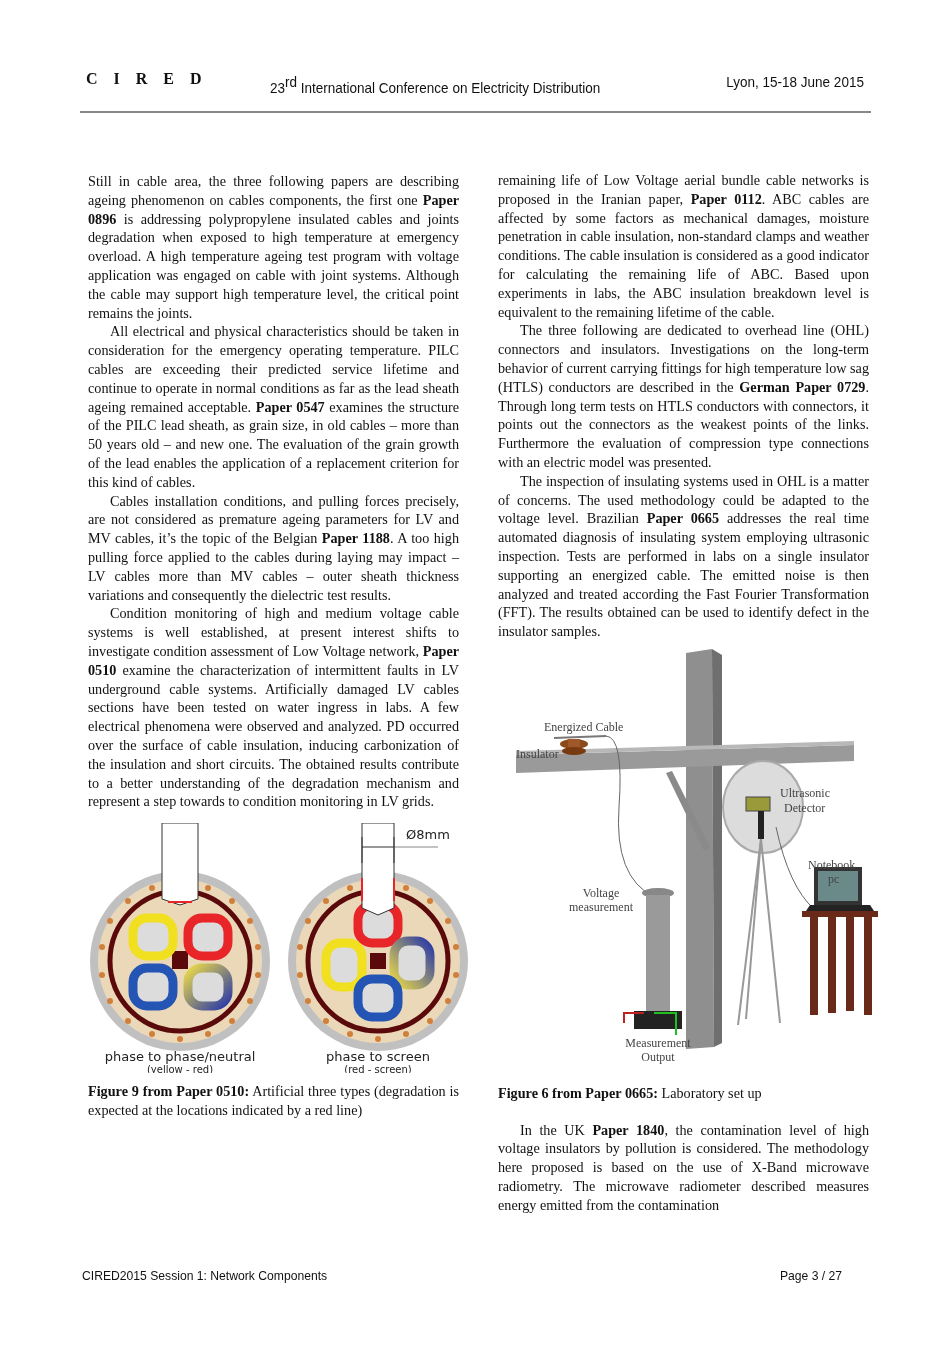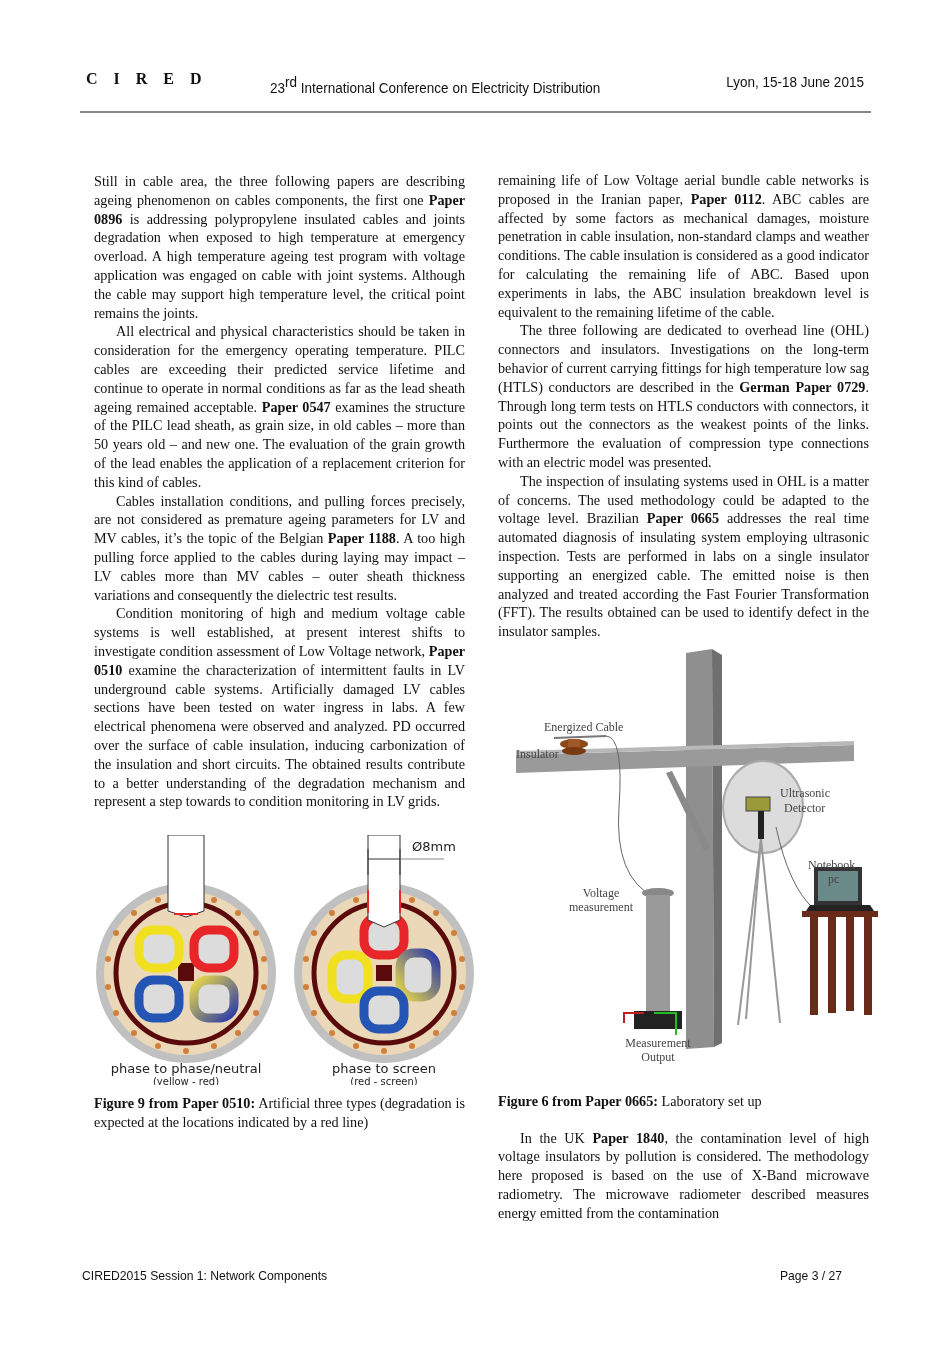--- a/index.html
+++ b/index.html
@@ -5,21 +5,21 @@
   html, body { margin:0; padding:0; background:#ffffff; }
   body { width:950px; height:1345px; position:relative; overflow:hidden; color:#111; }
   .hdr { position:absolute; top:70px; left:86px; width:778px; height:30px; }
   .hdr-logo { position:absolute; left:0; top:0; font-family:"Liberation Serif", serif; font-weight:bold; font-size:16px; letter-spacing:6px; }
   .hdr-conf { position:absolute; left:184px; top:3px; font-family:"Liberation Sans", sans-serif; font-size:15px; transform:scaleX(0.9); transform-origin:left; white-space:nowrap; }
   .hdr-conf sup { font-size:15px; }
   .hdr-date { position:absolute; right:0; top:3px; font-family:"Liberation Sans", sans-serif; font-size:15px; transform:scaleX(0.9); transform-origin:right; white-space:nowrap; }
   .hdr-rule { position:absolute; top:111px; left:80px; width:791px; height:2px; background:#888; }
 
   .col { position:absolute; width:371px; font-family:"Liberation Serif", serif; font-size:14.2px; line-height:18.8px; text-align:justify; }
-  .col-left { left:94px; top:172px; }
+  .col-left { left:88px; top:172px; }
   .col-right { left:498px; top:171px; }
   .col p { margin:0; }
   .col p.ind { text-indent:22px; }
   .col b { font-weight:bold; }
   .fig { position:relative; }
   .caption { margin:0; }
   .gap { height:18px; }
 
   .ftr { position:absolute; top:1268px; left:82px; width:760px; font-family:"Liberation Sans", sans-serif; font-size:13.5px; }
   .ftr-left { position:absolute; left:0; transform:scaleX(0.9); transform-origin:left; white-space:nowrap; }
@@ -36,21 +36,21 @@
   <div class="hdr-date">Lyon, 15-18 June 2015</div>
 </div>
 <div class="hdr-rule"></div>
 
 <div class="col col-left">
   <p><span>Still in cable area, the three following papers are describing ageing phenomenon on cables components, the first one </span><b>Paper 0896</b><span> is addressing polypropylene insulated cables and joints degradation when exposed to high temperature at emergency overload. A high temperature ageing test program with voltage application was engaged on cable with joint systems. Although the cable may support high temperature level, the critical point remains the joints.</span></p>
   <p class="ind"><span>All electrical and physical characteristics should be taken in consideration for the emergency operating temperature. PILC cables are exceeding their predicted service lifetime and continue to operate in normal conditions as far as the lead sheath ageing remained acceptable. </span><b>Paper 0547</b><span> examines the structure of the PILC lead sheath, as grain size, in old cables – more than 50 years old – and new one. The evaluation of the grain growth of the lead enables the application of a replacement criterion for this kind of cables.</span></p>
   <p class="ind"><span>Cables installation conditions, and pulling forces precisely, are not considered as premature ageing parameters for LV and MV cables, it’s the topic of the Belgian </span><b>Paper 1188</b><span>. A too high pulling force applied to the cables during laying may impact – LV cables more than MV cables – outer sheath thickness variations and consequently the dielectric test results.</span></p>
   <p class="ind"><span>Condition monitoring of high and medium voltage cable systems is well established, at present interest shifts to investigate condition assessment of Low Voltage network, </span><b>Paper 0510</b><span> examine the characterization of intermittent faults in LV underground cable systems. Artificially damaged LV cables sections have been tested on water ingress in labs. A few electrical phenomena were observed and analyzed. PD occurred over the surface of cable insulation, inducing carbonization of the insulation and short circuits. The obtained results contribute to a better understanding of the degradation mechanism and represent a step towards to condition monitoring in LV grids.</span></p>
 
-  <div class="fig" style="margin-top:24px;">
+  <div class="fig" style="margin-top:12px;">
     <svg width="380" height="250" viewBox="0 0 380 250">
       <defs>
         <linearGradient id="gradYB" x1="0" y1="0" x2="1" y2="1">
           <stop offset="0" stop-color="#e8d84a"></stop>
             <stop offset="1" stop-color="#2b3aa8"></stop>
         </linearGradient>
         <linearGradient id="gradBY" x1="1" y1="0" x2="0" y2="1">
           <stop offset="0" stop-color="#2b3aa8"></stop>
             <stop offset="1" stop-color="#e8d84a"></stop>
         </linearGradient>
@@ -199,21 +199,21 @@
       <text class="svgserif" x="266" y="150" font-size="12" fill="#444">Ultrasonic</text>
       <text class="svgserif" x="270" y="165" font-size="12" fill="#444">Detector</text>
       <text class="svgserif" x="294" y="222" font-size="12" fill="#444">Notebook</text>
       <text class="svgserif" x="314" y="236" font-size="12" fill="#444">pc</text>
       <text class="svgserif" x="87" y="250" font-size="12" fill="#444" text-anchor="middle">Voltage</text>
       <text class="svgserif" x="87" y="264" font-size="12" fill="#444" text-anchor="middle">measurement</text>
       <text class="svgserif" x="144" y="400" font-size="12" fill="#444" text-anchor="middle">Measurement</text>
       <text class="svgserif" x="144" y="414" font-size="12" fill="#444" text-anchor="middle">Output</text>
     </svg>
   </div>
-  <p class="caption" style="margin-top:20px;"><b>Figure 6 from Paper 0665:</b><span> Laboratory set up</span></p>
+  <p class="caption" style="margin-top:12px;"><b>Figure 6 from Paper 0665:</b><span> Laboratory set up</span></p>
   <div class="gap"></div>
   <p class="ind"><span>In the UK </span><b>Paper 1840</b><span>, the contamination level of high voltage insulators by pollution is considered. The methodology here proposed is based on the use of X-Band microwave radiometry. The microwave radiometer described measures energy emitted from the contamination</span></p>
 </div>
 
 <div class="ftr">
   <span class="ftr-left">CIRED2015 Session 1: Network Components</span>
   <span class="ftr-right">Page 3 / 27</span>
 </div>
 
 </body></html>

